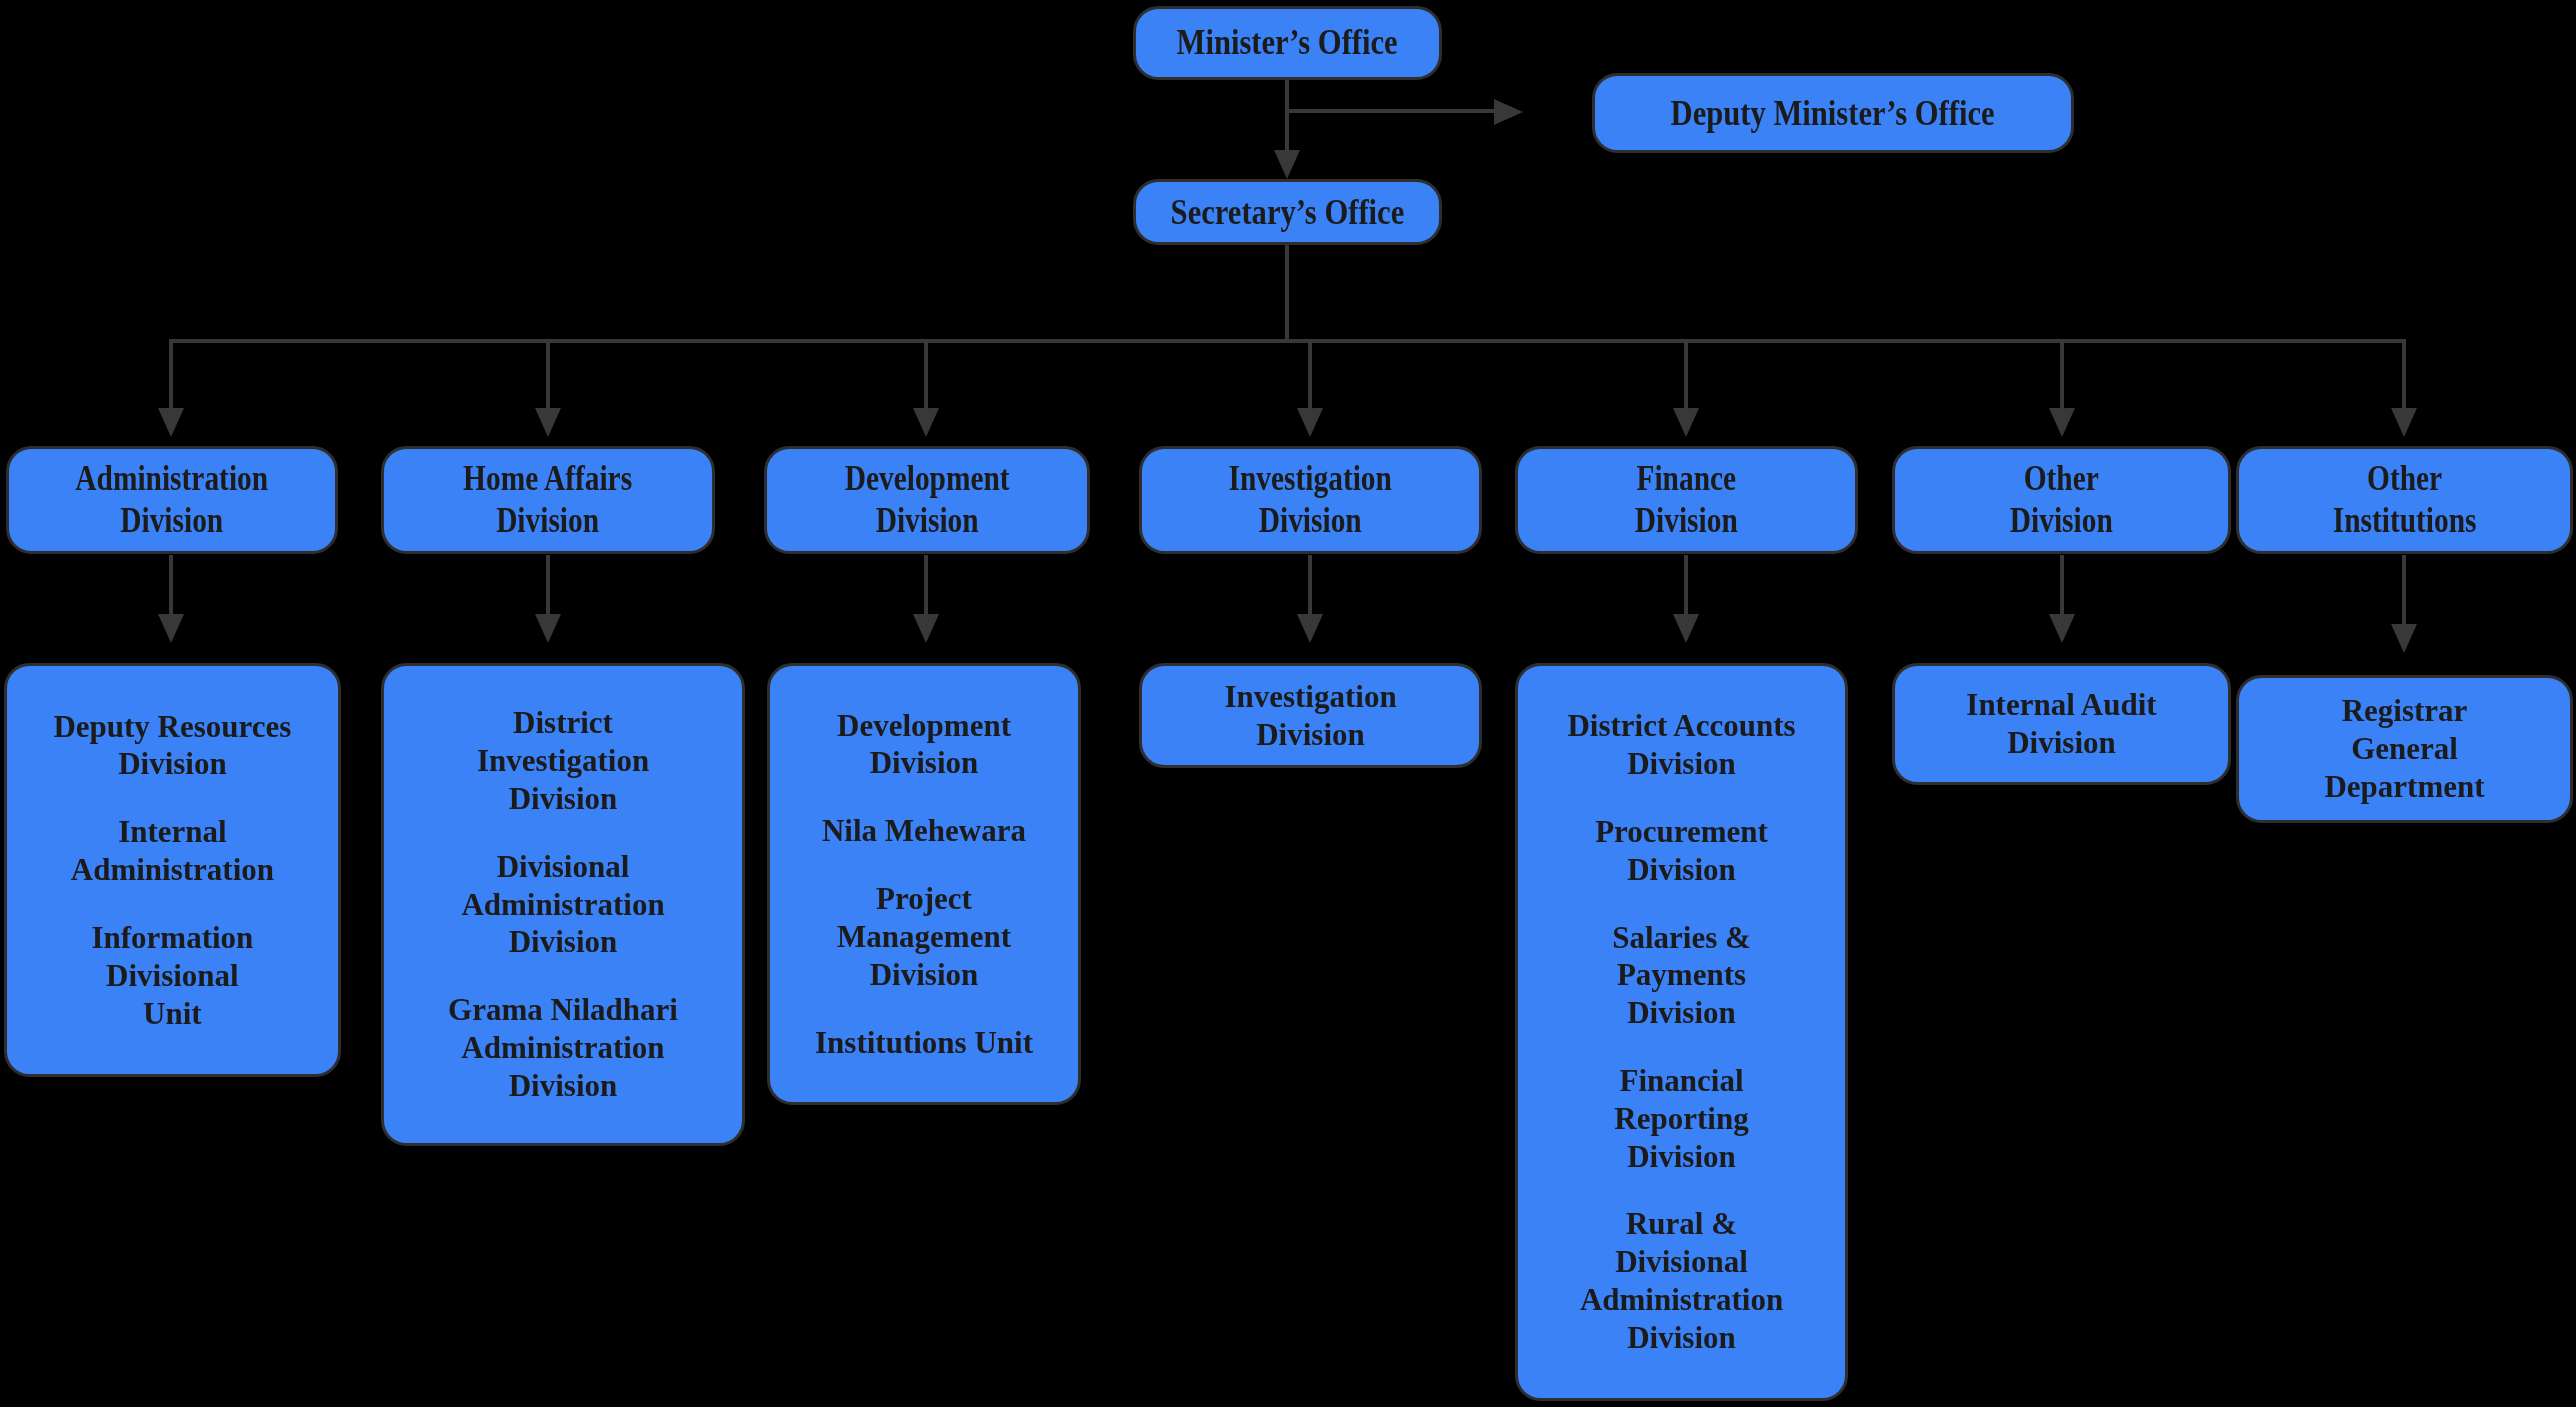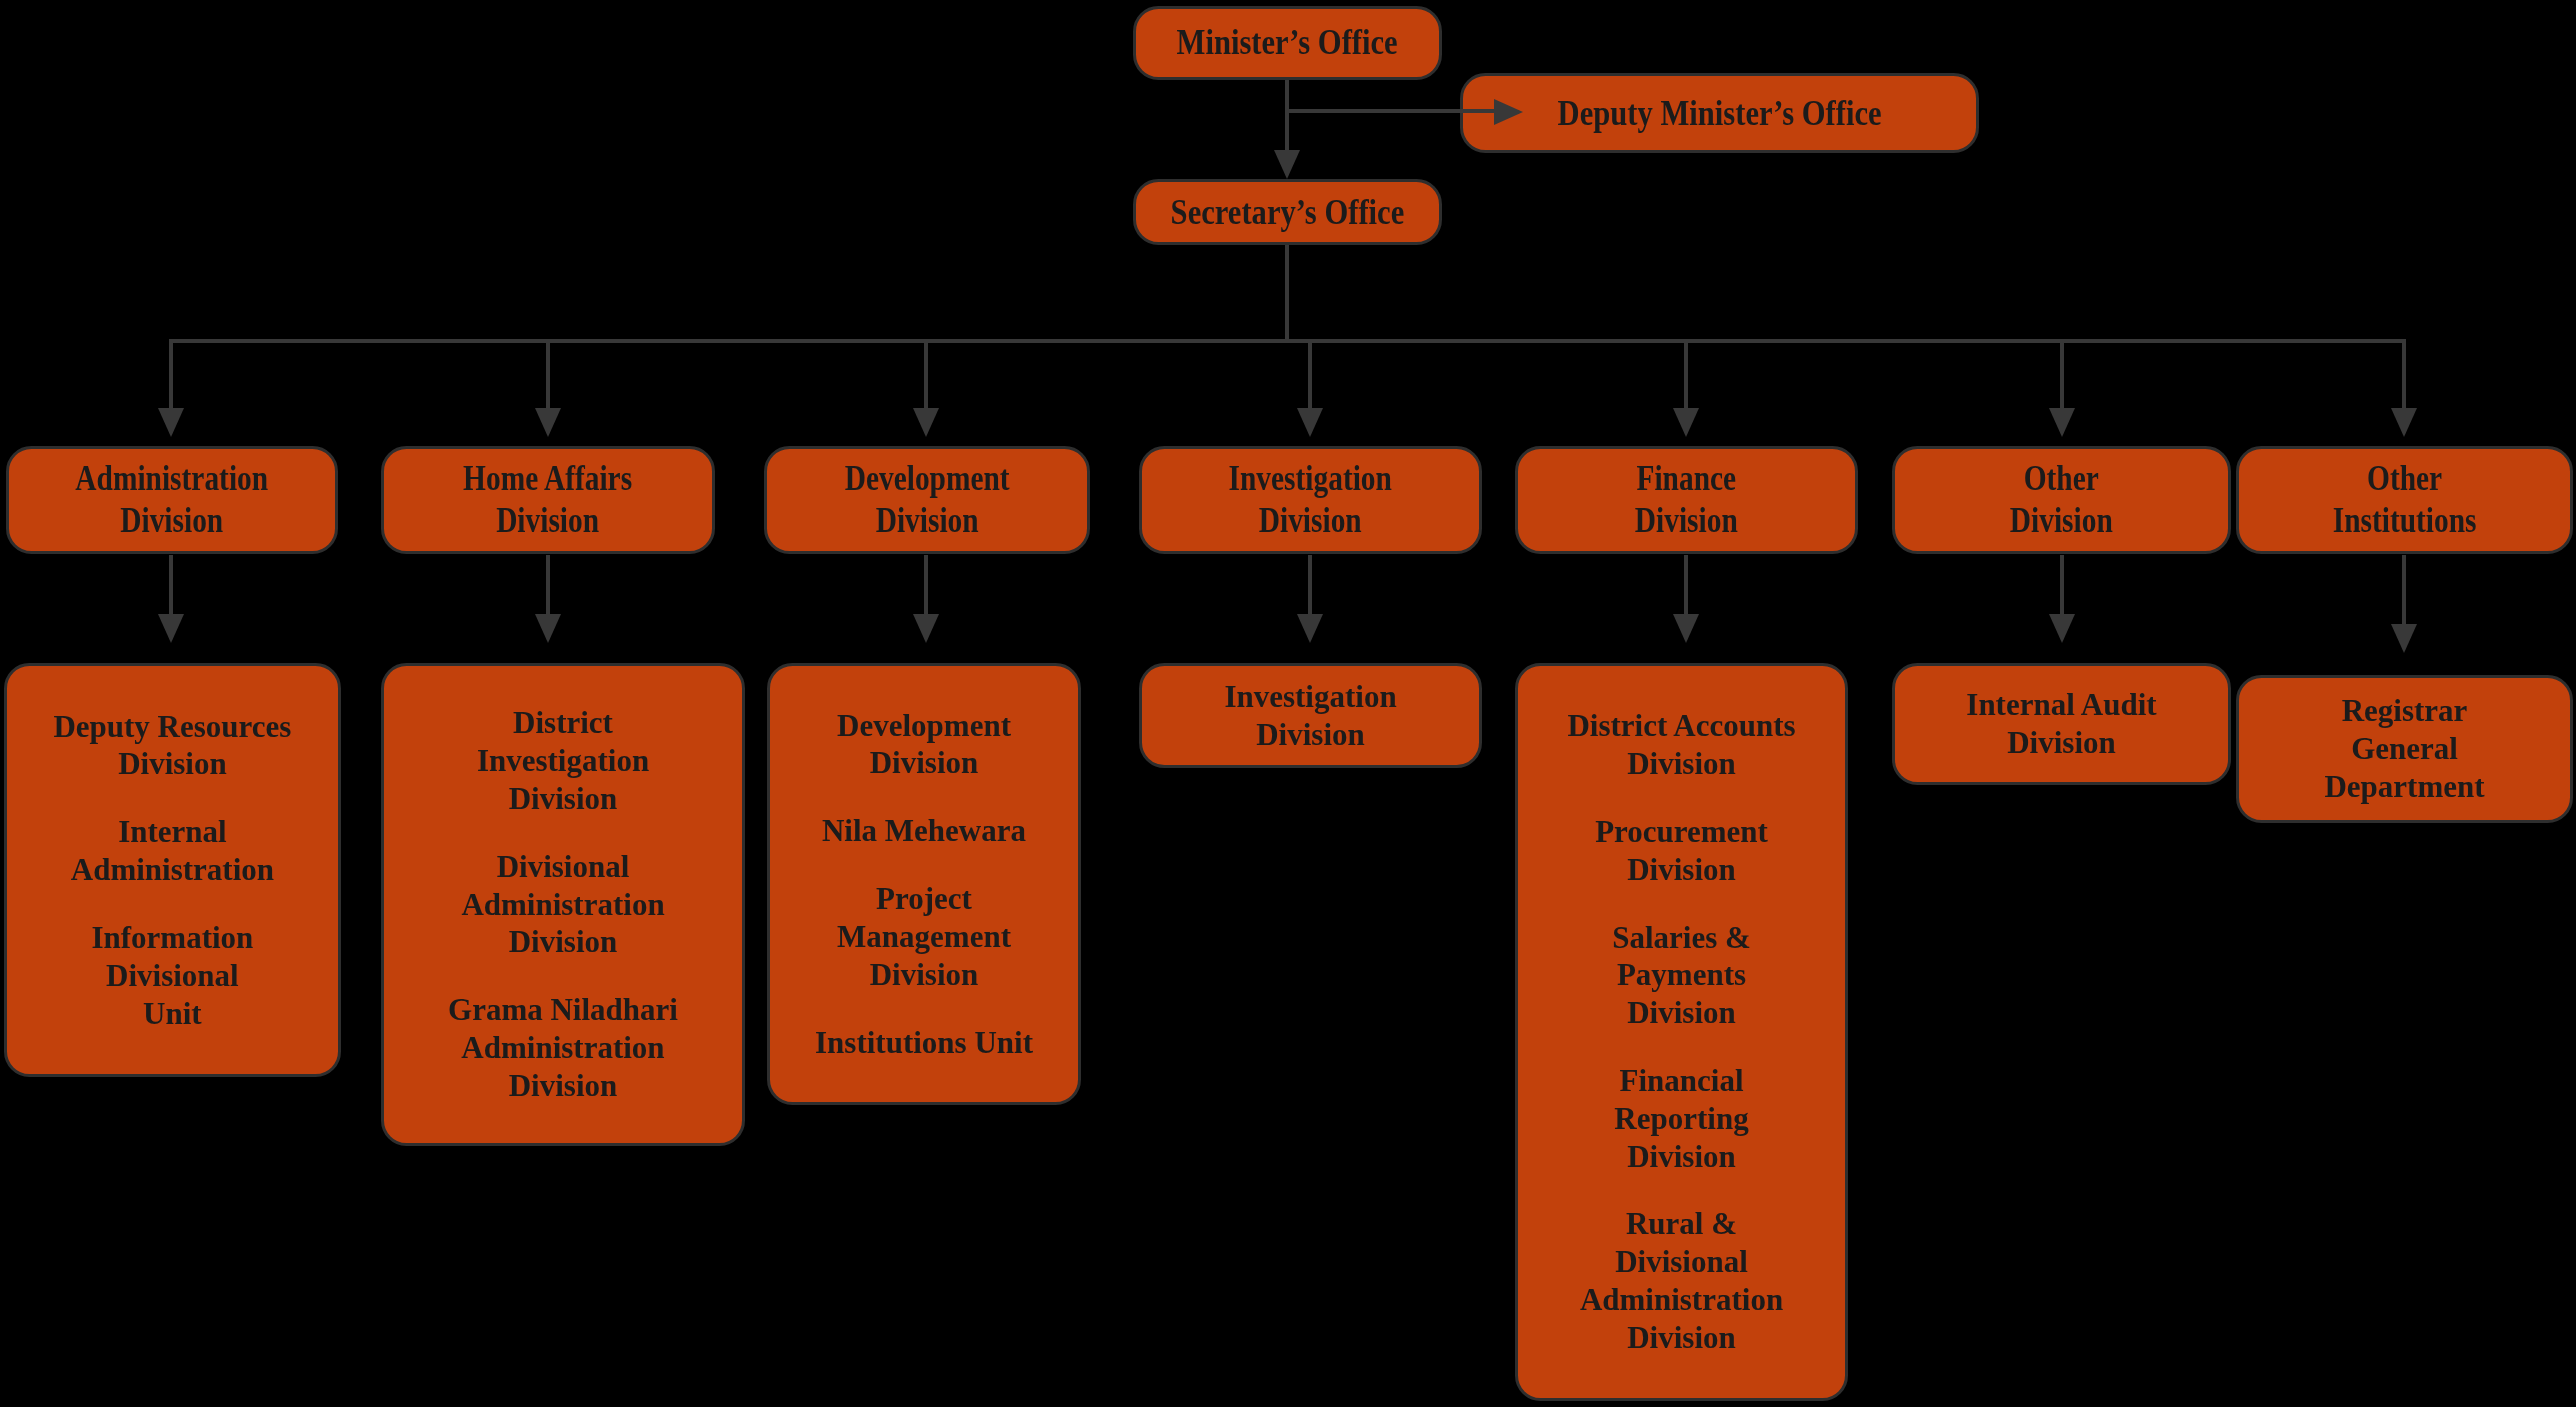--- a/index.html
+++ b/index.html
@@ -10,21 +10,21 @@
   #stage {
     position: relative;
     width: 2576px;
     height: 1408px;
     background: #000000;
     overflow: hidden;
     font-family: "Liberation Serif", "DejaVu Serif", serif;
   }
   .box {
     position: absolute;
-    background: #c2410c;
+    background: #3b82f6;
     border: 3.3px solid #2e2e2e;
     border-radius: 25.4px;
     box-sizing: border-box;
     display: flex;
     flex-direction: column;
     align-items: center;
     justify-content: center;
     text-align: center;
     color: #1b1b1b;
     font-weight: bold;
@@ -75,21 +75,21 @@
 </style>
 </head>
 <body>
 
 <div id="stage">
 
   <div class="box" style="left:1133px; top:5.5px; width:309px; height:74px;">
     <span class="title">Minister’s Office</span>
   </div>
 
-  <div class="box" style="left:1460px; top:73px; width:519px; height:80px;">
+  <div class="box" style="left:1592px; top:73px; width:482px; height:80px;">
     <span class="title">Deputy Minister’s Office</span>
   </div>
 
   <div class="box" style="left:1133px; top:179px; width:309px; height:66px;">
     <span class="title">Secretary’s Office</span>
   </div>
 
   <div class="vline" style="left:1285px; top:80px; height:75px;"></div>
   <div class="arrow-down" style="left:1274px; top:150px;"></div>
   <div class="hline" style="left:1285px; top:109px; width:210px;"></div>

